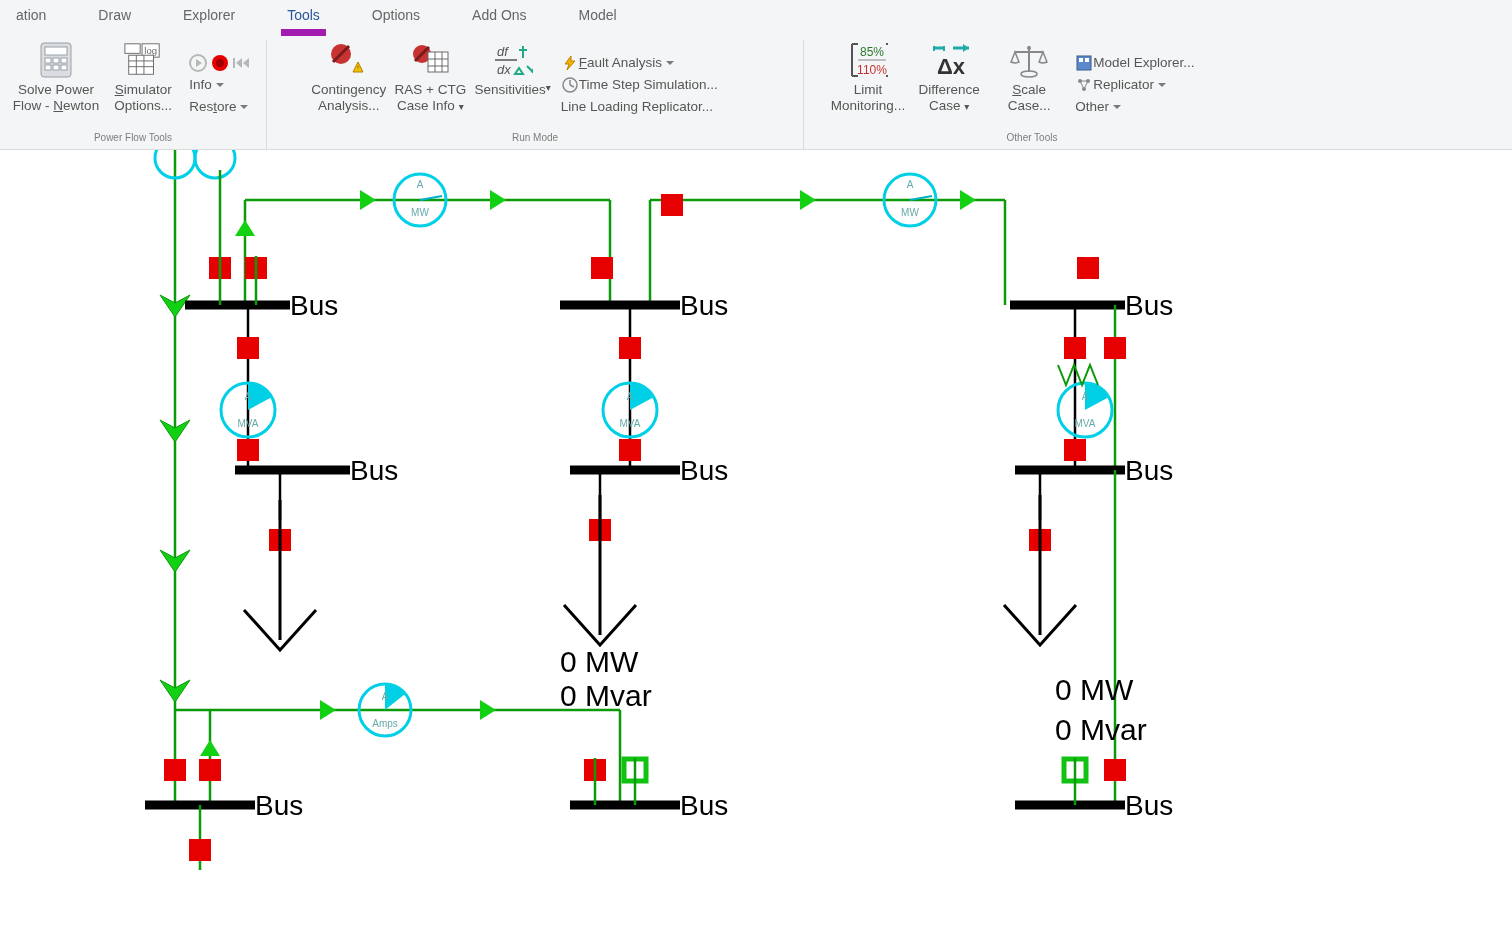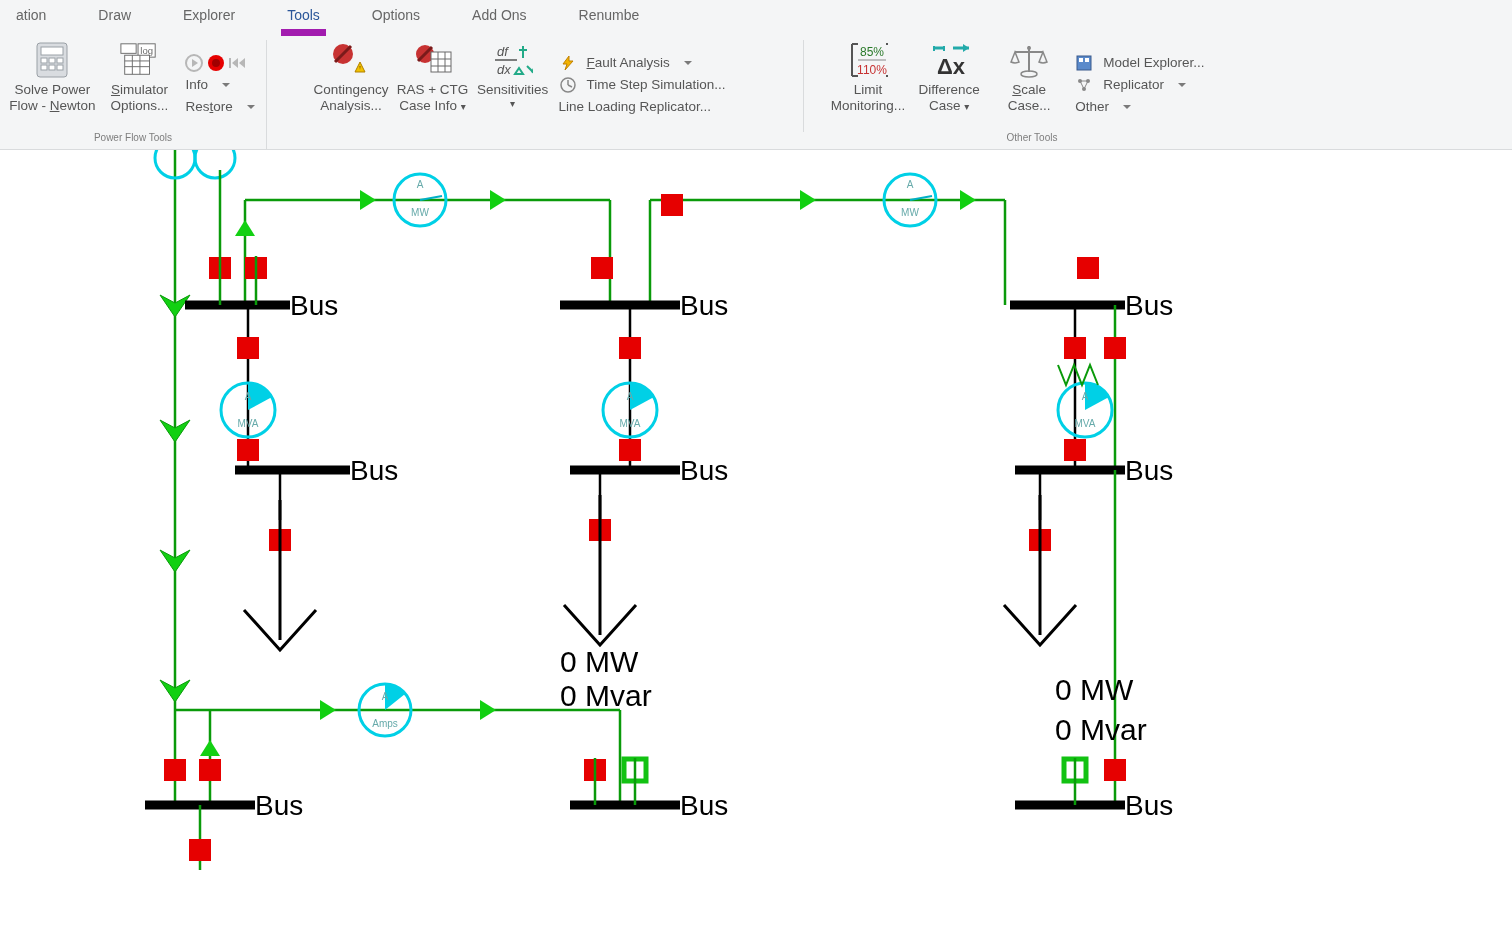--- a/index.html
+++ b/index.html
@@ -9,21 +9,21 @@
   .tab.active{color:#2a5699}
   .tab.active{border-bottom:7px solid #a21caf}
   .groups{display:flex;align-items:flex-start;padding:4px 0 0 0}
   .group{display:flex;flex-direction:column;align-items:center;padding:0 8px 2px 8px;border-right:1px solid #d9dbdd}
   .group:last-child{border-right:none}
   .gitems{display:flex;align-items:flex-start;gap:8px;min-height:90px}
   .gtitle{font-size:10px;color:#7d7d7d;padding:2px 0 4px 0;text-align:center;width:100%}
   .big{display:flex;flex-direction:column;align-items:center;gap:2px;min-width:72px;text-align:center;line-height:1.15;color:#565656}
   .big .icn{width:40px;height:40px;display:flex;align-items:center;justify-content:center}
   .col{display:flex;flex-direction:column;gap:2px;justify-content:center;min-height:90px}
-  .small{display:flex;align-items:center;gap:10px;white-space:nowrap;color:#565656;line-height:1.3;padding:1px 2px}
+  .small{display:flex;align-items:center;gap:0;white-space:nowrap;color:#565656;line-height:1.3;padding:1px 2px}
   .small .icn{width:18px;height:18px;display:flex;align-items:center;justify-content:center}
   .dd::after{content:"";display:inline-block;margin-left:4px;border:4px solid transparent;border-top-color:#7a7a7a;transform:translateY(2px)}
   
   .canvas{position:relative;width:1512px;height:800px;background:#fff}
   .green{stroke:#0a9a0a}
   .black{stroke:#000}
   .wire{stroke-width:2.5;fill:none}
   .busbar{stroke:#000;stroke-width:9}
   .bus-label{font:28px "Segoe UI",Arial;fill:#000}
   .val-label{font:30px "Segoe UI",Arial;fill:#000}
@@ -40,21 +40,21 @@
 <body>
 
 <div class="ribbon">
   <div class="tabs">
     <div class="tab">ation</div>
     <div class="tab">Draw</div>
     <div class="tab">Explorer</div>
     <div class="tab active">Tools</div>
     <div class="tab">Options</div>
     <div class="tab">Add Ons</div>
-    <div class="tab">Renumbe</div>
+    <div class="tab">Model</div>
   </div>
 
   <div class="groups">
 
     <div class="group" style="min-width:250px">
       <div class="gitems">
         <div class="big">
           <span class="icn">
             <svg width="34" height="38" viewBox="0 0 34 38">
                 <rect x="2" y="2" width="30" height="34" rx="3" fill="#d9dce0" stroke="#9aa0a6"></rect>
@@ -156,21 +156,21 @@
                 <text x="4" y="14" font-size="13" font-style="italic" fill="#555">df</text>
                 <line x1="2" y1="18" x2="24" y2="18" stroke="#555" stroke-width="1.5"></line>
                 <text x="4" y="32" font-size="13" font-style="italic" fill="#555">dx</text>
                 <line x1="30" y1="4" x2="30" y2="16" stroke="#2a8" stroke-width="2"></line>
                 <line x1="26" y1="8" x2="34" y2="8" stroke="#2a8" stroke-width="2"></line>
                 <polygon points="26,26 30,32 22,32" fill="none" stroke="#2a8" stroke-width="2"></polygon>
                 <line x1="34" y1="24" x2="42" y2="32" stroke="#2a8" stroke-width="2"></line>
                 <polygon points="42,32 38,30 40,26" fill="#2a8"></polygon>
               </svg>
           </span>
-          <span style="display:flex;flex-direction:column;">
+          <span style="display:flex;flex-direction:row;">
               <span>Sensitivities</span>
               <span style="font-size:10px">▾</span>
             </span>
         </div>
         <div class="col" style="min-width:200px">
           <div class="small dd">
             <span class="icn">
                 <svg width="16" height="16">
                   <polygon points="9,1 3,9 7,9 5,15 13,6 9,6" fill="#f2b200" stroke="#c08000"></polygon>
                 </svg>
@@ -185,20 +185,21 @@
                   <line x1="8" y1="8" x2="12" y2="10" stroke="#888" stroke-width="1.5"></line>
                 </svg>
               </span>
             <span>Time Step Simulation...</span>
           </div>
           <div class="small">
             <span>Line Loading Replicator...</span>
           </div>
         </div>
       </div>
+      <div class="gtitle">Run Mode</div>
     </div>
 
     <div class="group" style="min-width:440px">
       <div class="gitems">
         <div class="big">
           <span class="icn">
             <svg width="48" height="40">
                 <path d="M4 4 h6 M4 4 v32 M4 36 h6" stroke="#555" stroke-width="2" fill="none"></path>
                 <path d="M44 4 h-6 M44 4 v32 M44 36 h-6" stroke="#555" stroke-width="2" fill="none"></path>
                 <text x="24" y="16" text-anchor="middle" font-size="12" fill="#2a7a2a">85%</text>

